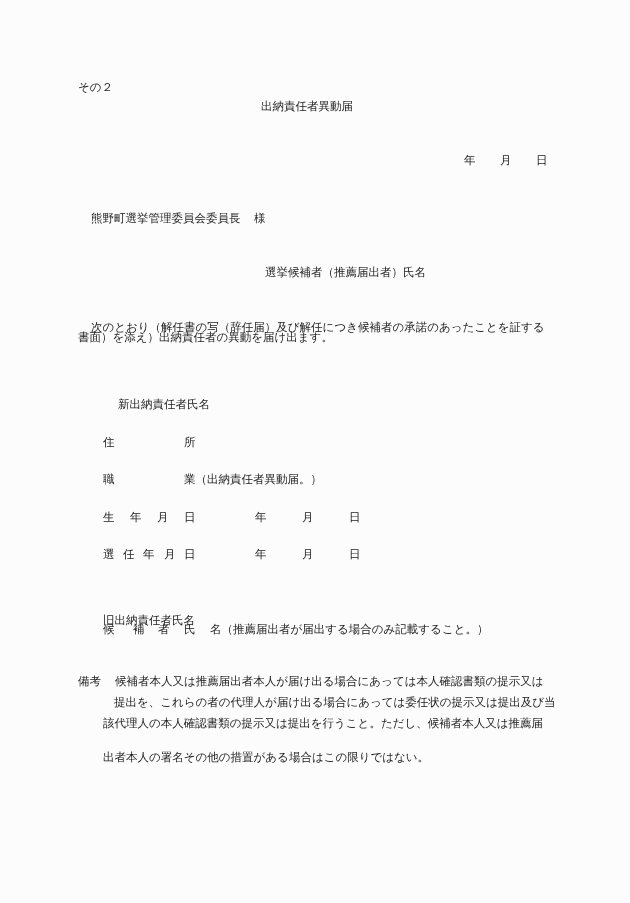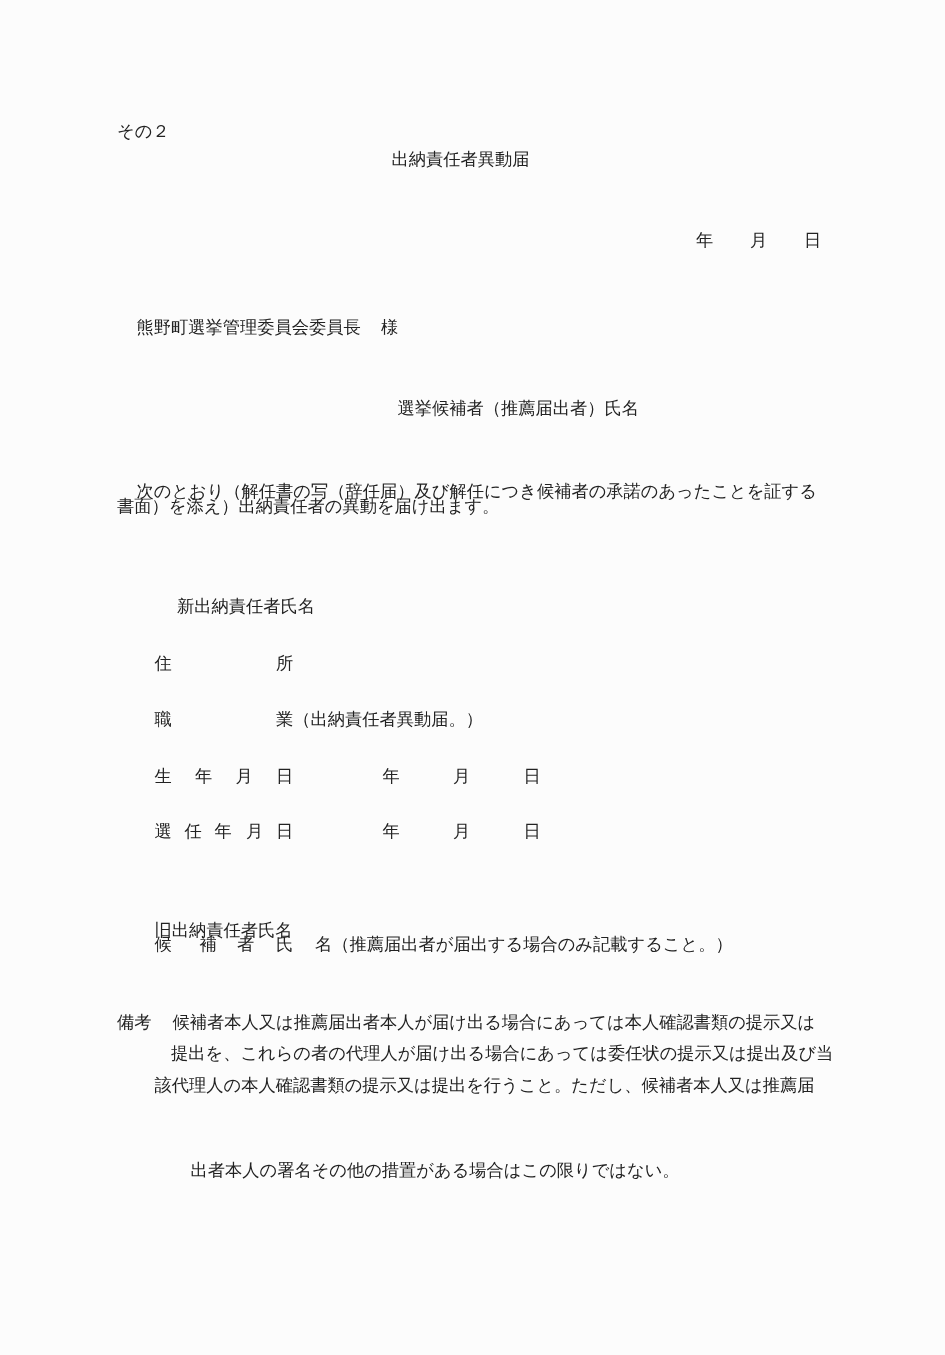--- a/index.html
+++ b/index.html
@@ -90,14 +90,14 @@
     <span class="label-row" style="left:184px; top:624px;">氏</span>
     <span class="label-row" style="left:210px; top:624px;">名（推薦届出者が届出する場合のみ記載すること。）</span>
   </div>
 </div>
 
 <div>
   <span class="abs" style="left:78px; top:676px;">備考</span>
   <span class="abs" style="left:115px; top:676px;">候補者本人又は推薦届出者本人が届け出る場合にあっては本人確認書類の提示又は</span>
   <span class="abs" style="left:114px; top:697px;">提出を、これらの者の代理人が届け出る場合にあっては委任状の提示又は提出及び当</span>
   <span class="abs" style="left:103px; top:718px;">該代理人の本人確認書類の提示又は提出を行うこと。ただし、候補者本人又は推薦届</span>
-  <span class="abs" style="left:103px; top:775px;margin-left:24px;">出者本人の署名その他の措置がある場合はこの限りではない。</span>
+  <span class="abs" style="left:103px; top:752px;">出者本人の署名その他の措置がある場合はこの限りではない。</span>
 </div>
 
 </body></html>

